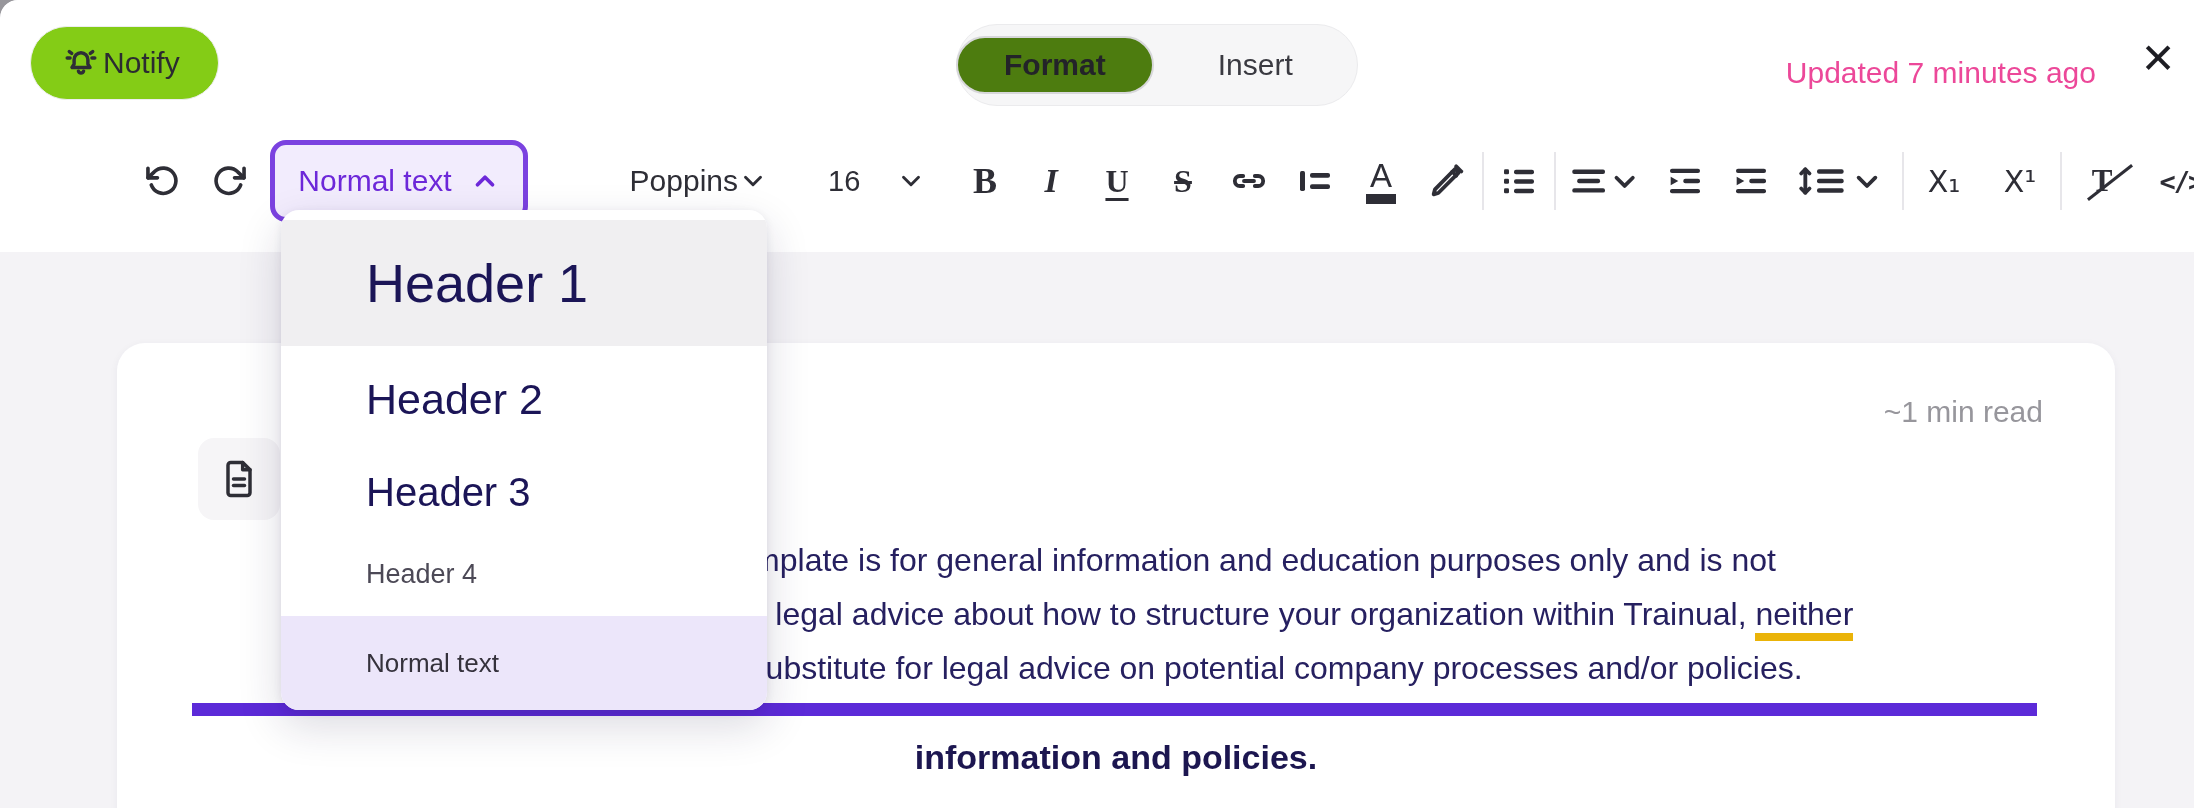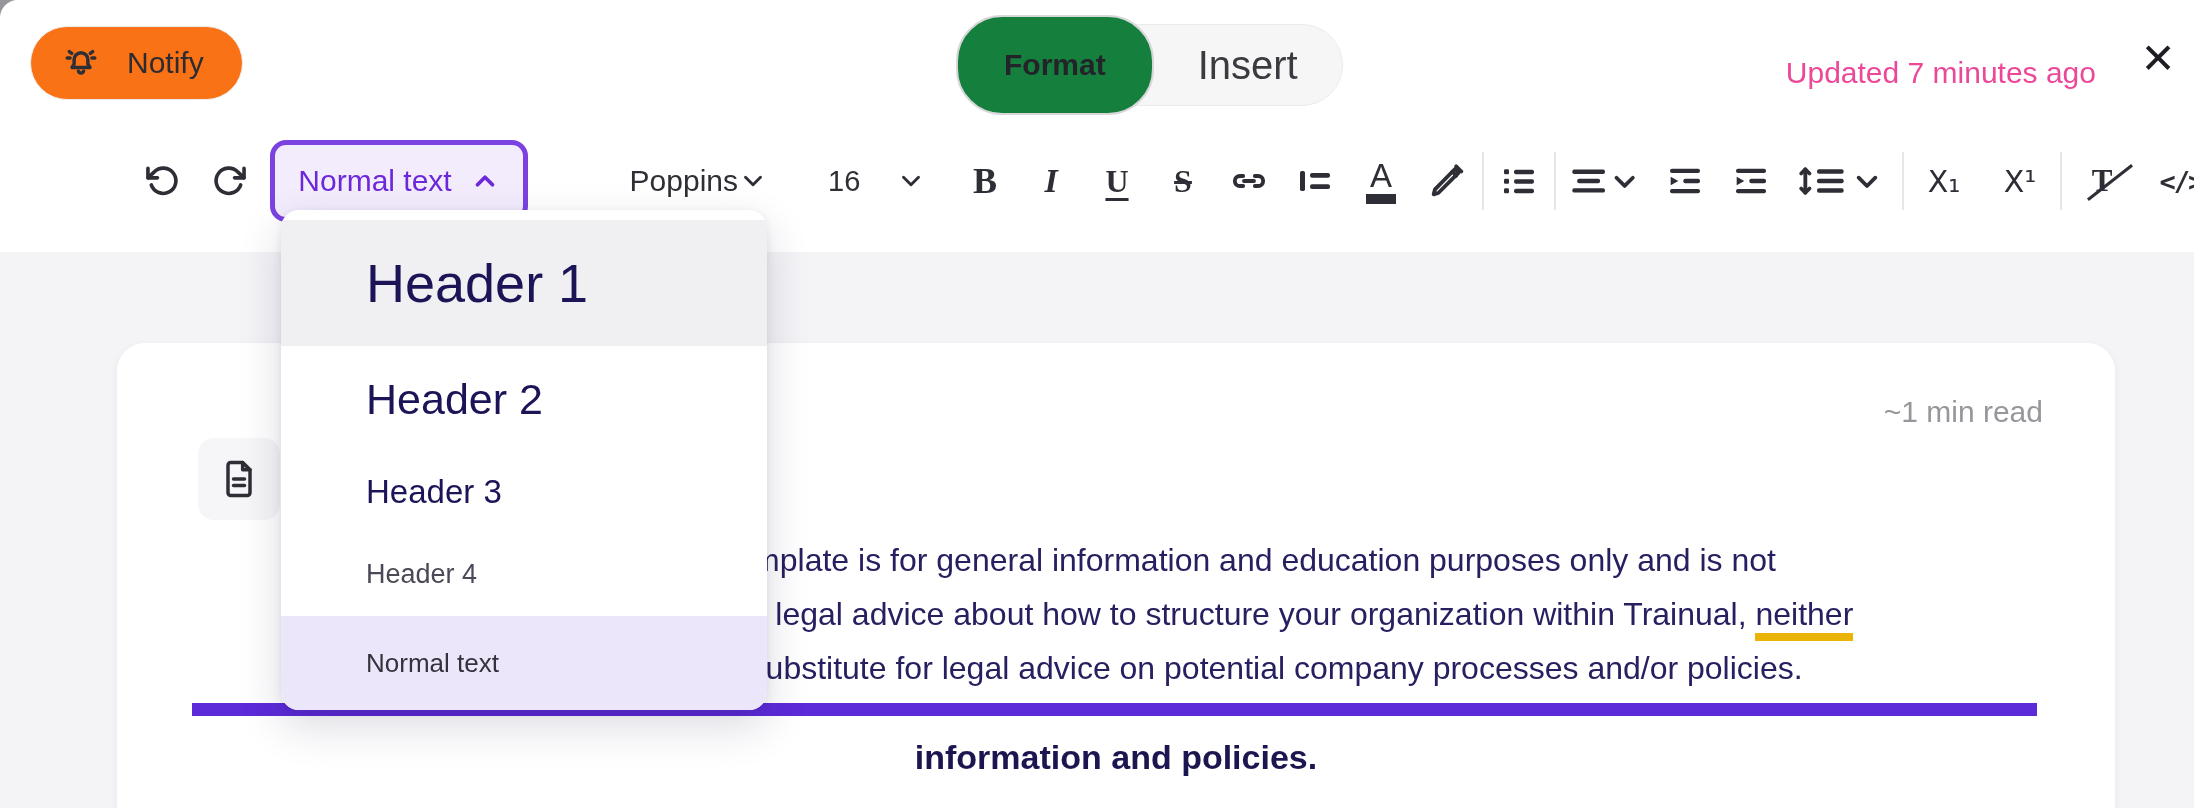--- a/index.html
+++ b/index.html
@@ -6,30 +6,30 @@
   html,body { width:2194px; height:808px; background:#97969b; overflow:hidden; }
   body { font-family:"Liberation Sans", sans-serif; }
   .app { position:relative; width:2194px; height:808px; background:#f4f3f6;
          border-top-left-radius:18px; overflow:hidden; }
 
   
   .header { position:absolute; top:0; left:0; right:0; height:252px; background:#ffffff;
             border-top-left-radius:18px; }
 
   .notify-btn { position:absolute; left:30px; top:26px; height:74px; padding:0 38px 0 32px;
-            background:#f97316; border:1px solid #ededef; border-radius:40px;
-            display:flex; align-items:center; gap:28px; cursor:pointer;
+            background:#84cc16; border:1px solid #ededef; border-radius:40px;
+            display:flex; align-items:center; gap:4px; cursor:pointer;
             font-size:30px; color:#2b2b31; }
 
   .tabs { position:absolute; left:956px; top:24px; height:82px; background:#f6f6f7;
             border:1px solid #ebebed; border-radius:46px; display:flex; align-items:center; }
-  .tab-active { height:100px; margin:-1px 0 -1px -1px; padding:0 46px; background:#15803d;
+  .tab-active { height:58px; margin:-1px 0 -1px -1px; padding:0 46px; background:#4d7c0f;
             border:2px solid #d7d7da; border-radius:46px; display:flex; align-items:center;
             font-weight:bold; font-size:30px; color:#232329; }
-  .tab-plain { padding:0 44px; font-size:40px; color:#3a3a41; }
+  .tab-plain { padding:0 64px; font-size:30px; color:#3a3a41; }
 
   .updated { position:absolute; right:98px; top:56px; font-size:30px; color:#ec4899; }
   .close-btn { position:absolute; right:8px; top:30px; width:56px; height:56px;
             display:flex; align-items:center; justify-content:center;
             font-size:42px; color:#1d1d23; cursor:pointer; }
 
   
   .toolbar { position:absolute; left:140px; top:140px; height:82px; right:40px;
              display:flex; align-items:center; color:#2e2e36; }
   .tbtn { width:46px; height:60px; display:flex; align-items:center; justify-content:center;
@@ -60,21 +60,21 @@
   .clearfmt::after { content:""; position:absolute; left:-10px; top:50%; width:56px; height:3px;
                      background:#2e2e36; transform:rotate(-38deg); }
 
   
   .style-menu { position:absolute; left:281px; top:210px; width:486px; z-index:9;
         background:#ffffff; border-radius:18px; overflow:hidden; padding-top:10px;
         box-shadow:0 16px 44px rgba(30,25,70,.16), 0 2px 8px rgba(30,25,70,.08); }
   .mi { display:flex; align-items:center; padding-left:85px; cursor:pointer; }
   .mi-h1 { height:126px; background:#f0eff1; font-size:54px; color:#1b1557; }
   .mi-h2 { height:106px; font-size:43px; color:#1b1557; }
-  .mi-h3 { height:80px;  font-size:33px; color:#1b1557; }
+  .mi-h3 { height:80px;  font-size:40px; color:#1b1557; }
   .mi-h4 { height:84px;  font-size:27px; color:#4c4956; }
   .mi-normal { height:94px; background:#ece6fa; font-size:26px; color:#35323c; }
 
   
   .card { position:absolute; left:117px; top:343px; width:1998px; height:640px;
           background:#ffffff; border-radius:28px; box-shadow:0 2px 8px rgba(35,31,70,.05); }
   .read-time { position:absolute; right:72px; top:52px; font-size:30px; color:#97969c; }
   .doc-tile { position:absolute; left:81px; top:95px; width:82px; height:82px; border-radius:16px;
           background:#f6f5f7; display:flex; align-items:center; justify-content:center; }
 

